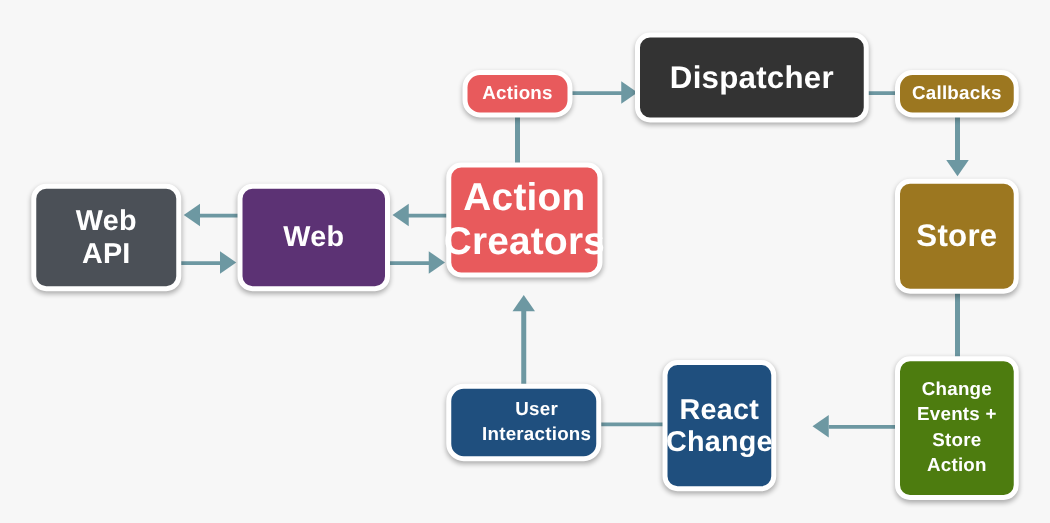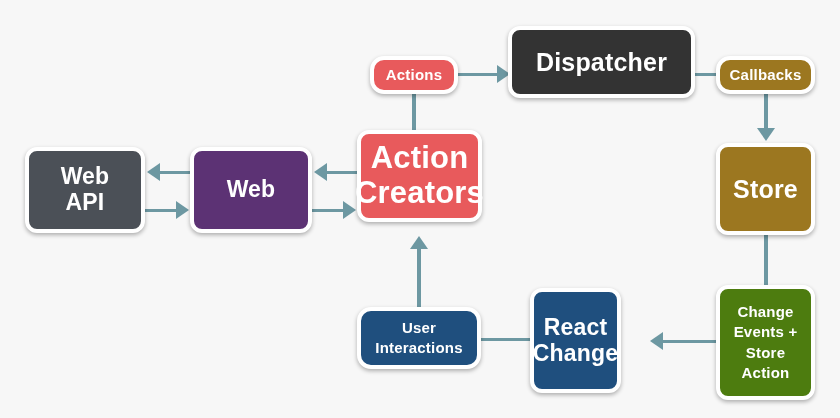--- a/index.html
+++ b/index.html
@@ -157,20 +157,20 @@
     </span>
   </div>
 
   <div class="node" style="left:530px; top:288px; width:91px; height:105px; background:#1f4f7e; font-size:23px;">
     <span class="label">
       <span>React</span><br>
       <span>Change</span>
     </span>
   </div>
 
-  <div class="node small" style="left:357px; top:307px; width:124px; height:62px; background:#1f4f7e; font-size:15px; line-height:1.35;">
+  <div class="node small" style="left:357px; top:307px; width:124px; height:62px; background:#1f4f7e; font-size:15px; line-height:1.35;justify-content:flex-end;">
     <span class="label">
       <span>User</span><br>
       <span>Interactions</span>
     </span>
   </div>
 
 </div>
 
 </body></html>

